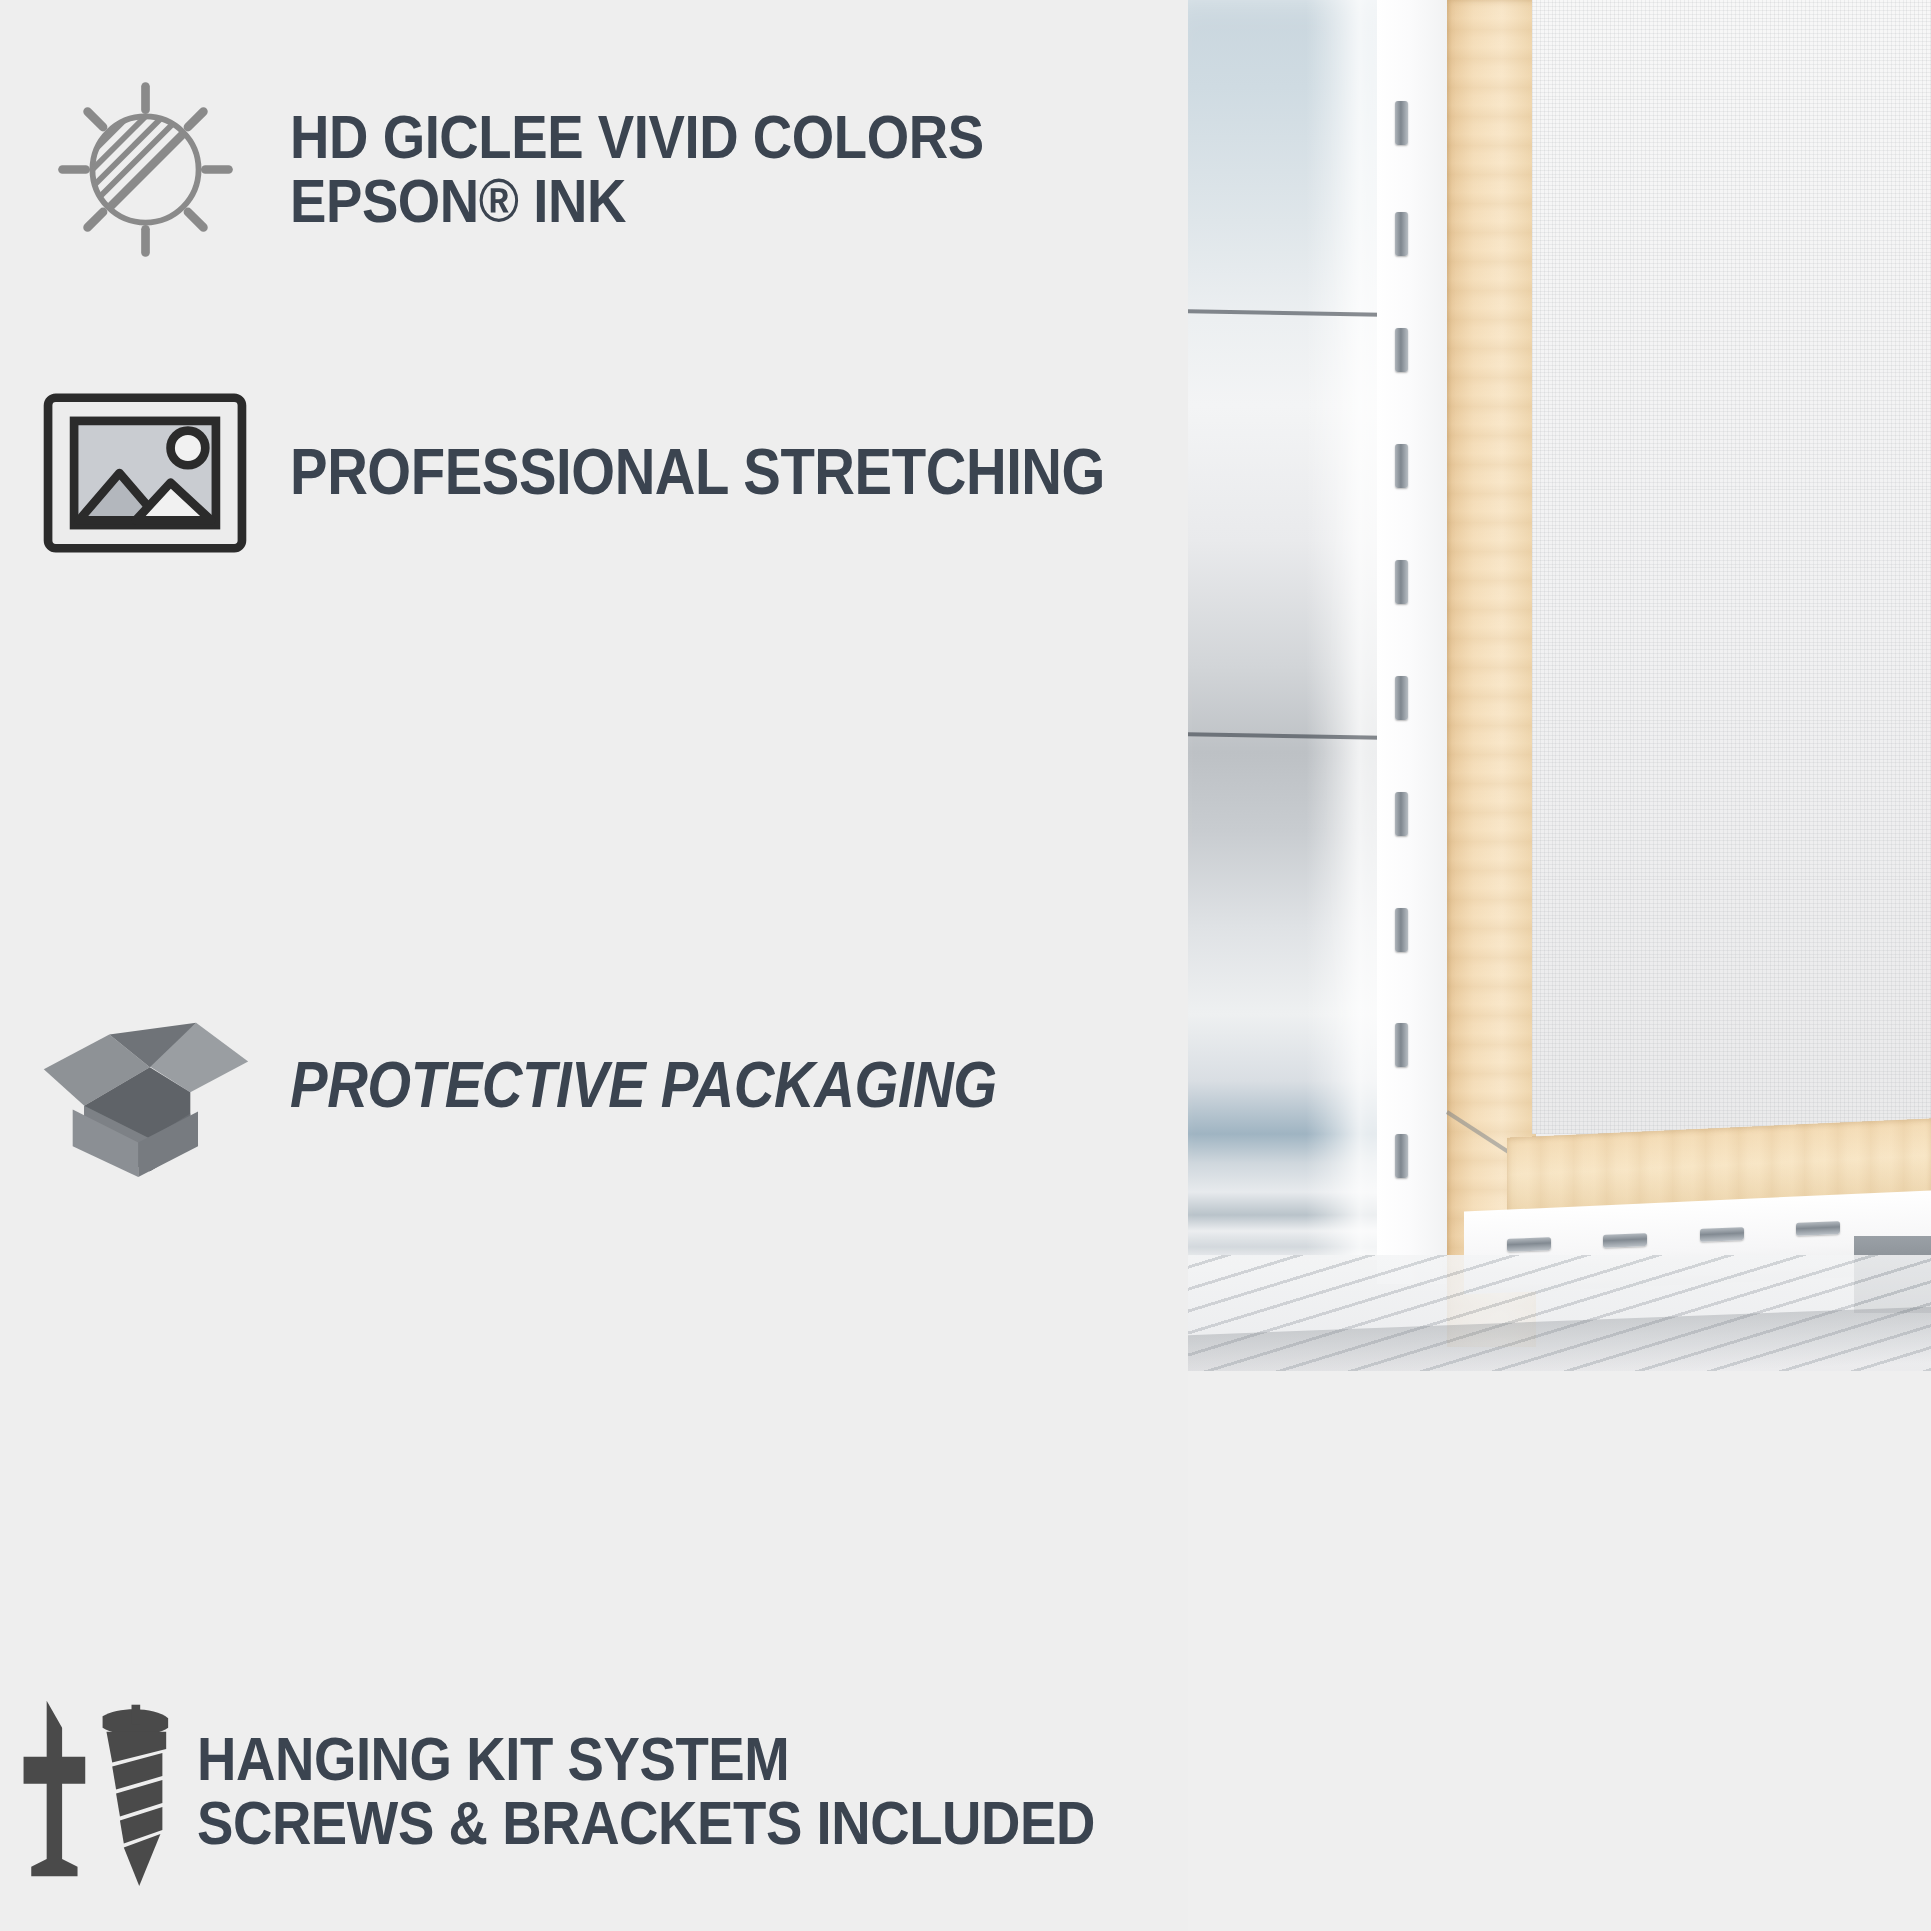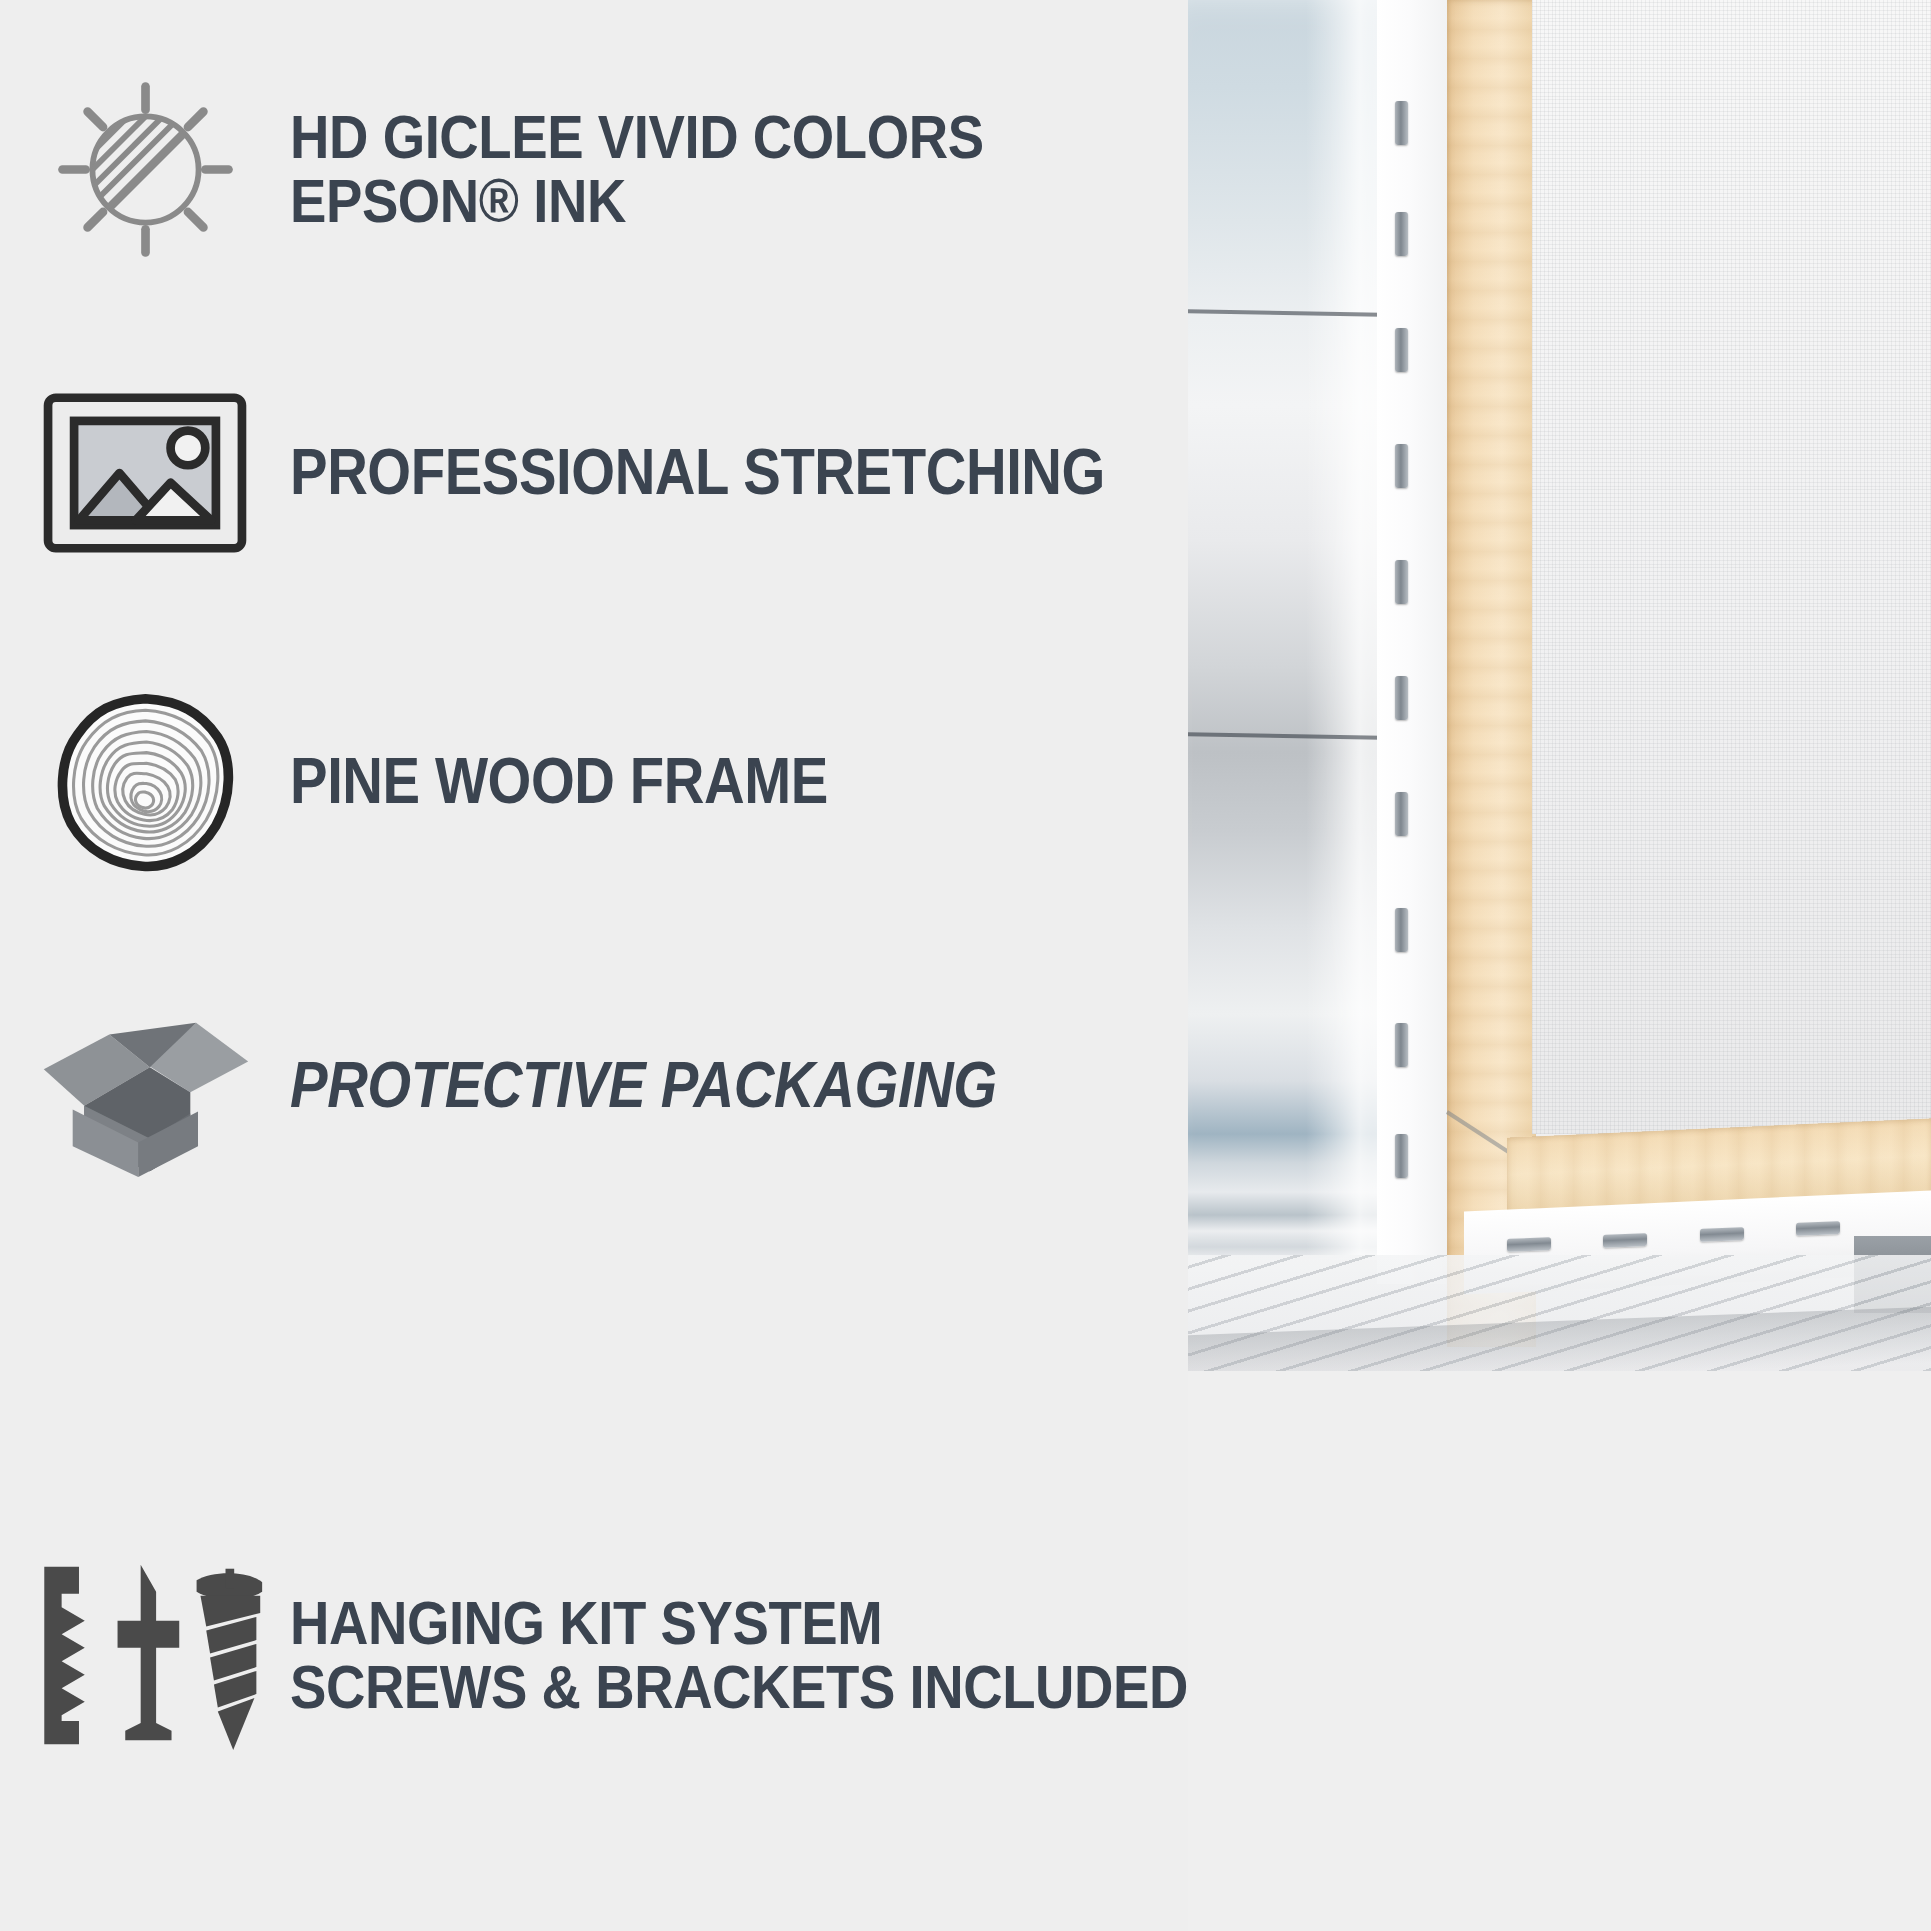--- a/index.html
+++ b/index.html
@@ -51,21 +51,21 @@
     white-space: pre;
   }
   .label-cell.two-line { font-size: 62px; }
 
   
   #row-0 { top: 58px; }
   #row-1 { top: 362px; }
   #row-2 { top: 671px; }
   #row-3 { top: 975px; font-style: italic; }
   #row-4 { top: 1279px; }
-  #row-5 { top: 1544px; }
+  #row-5 { top: 1680px; justify-content: flex-end; }
 
   
   #product-photo {
     position: absolute;
     left: 1188px;
     top: 0;
     width: 743px;
     height: 1931px;
     overflow: hidden;
     background: #eeeeee;
@@ -301,40 +301,20 @@
           <rect x="7" y="7" width="201" height="156" rx="8" fill="#ececec" stroke="#2b2b2b" stroke-width="9"></rect>
           <rect x="34" y="31" width="147" height="108" fill="#c9ccd1" stroke="#2b2b2b" stroke-width="9"></rect>
           <circle cx="152" cy="59" r="18" fill="#f1f1f1" stroke="#2b2b2b" stroke-width="9"></circle>
           <path d="M39 134 L81 85 L123 134 Z" fill="#b3b7bd" stroke="#2b2b2b" stroke-width="9" stroke-linejoin="round"></path>
           <path d="M98 134 L134 95 L176 134 Z" fill="#f1f1f1" stroke="#2b2b2b" stroke-width="9" stroke-linejoin="round"></path>
         </svg>
       </div>
       <div class="label-cell">PROFESSIONAL STRETCHING</div>
     </div>
 
-    <div class="feature-row" id="row-2">
-      <div class="icon-cell">
-        <svg width="183" height="183" viewBox="0 0 190 190">
-          <path d="M95 8 C130 10 152 22 170 48 C186 72 184 112 168 140 C150 170 120 184 92 182
-                   C62 180 34 166 18 138 C4 112 6 70 24 46 C42 20 62 10 95 8 Z" fill="#fbfbfb" stroke="#262626" stroke-width="10" stroke-linejoin="round"></path>
-          <g fill="none" stroke="#9a9a9a" stroke-width="3.2">
-            <path d="M95 20 C126 22 146 34 161 54 C175 76 172 110 158 134 C142 160 117 172 93 170 C66 168 42 155 28 132 C16 110 18 74 34 52 C50 30 68 21 95 20 Z"></path>
-            <path d="M95 31 C122 33 140 45 153 62 C165 82 163 110 150 131 C136 153 114 163 93 161 C70 159 49 147 37 126 C27 107 29 77 42 58 C56 38 72 32 95 31 Z"></path>
-            <path d="M96 42 C119 44 134 54 146 70 C156 87 154 110 143 128 C130 147 111 155 93 153 C73 151 56 140 45 122 C37 105 39 80 50 64 C62 47 76 43 96 42 Z"></path>
-            <path d="M96 53 C116 55 129 64 139 78 C147 92 145 111 136 126 C125 142 109 148 93 146 C76 144 62 135 52 119 C45 105 47 84 57 70 C67 55 79 54 96 53 Z"></path>
-            <path d="M96 64 C113 66 124 73 132 85 C139 97 137 112 129 124 C120 137 107 142 93 140 C79 138 67 130 59 117 C53 105 55 88 63 76 C72 63 82 65 96 64 Z"></path>
-            <path d="M96 75 C110 77 119 82 126 92 C131 102 129 114 123 123 C115 133 105 136 93 134 C82 132 72 126 66 115 C61 105 63 92 70 83 C77 73 85 76 96 75 Z"></path>
-            <path d="M96 86 C106 88 113 91 118 99 C122 106 121 114 116 121 C110 128 103 130 94 128 C85 126 78 122 74 114 C70 106 71 97 76 90 C82 83 88 86 96 86 Z"></path>
-            <path d="M96 96 C103 97 107 100 110 105 C113 110 112 116 109 120 C105 125 100 126 94 125 C88 123 83 120 81 115 C79 110 80 104 83 100 C87 95 91 96 96 96 Z"></path>
-            <path d="M95 105 C99 106 102 108 103 111 C104 114 103 117 101 119 C98 122 95 122 92 121 C88 120 86 118 85 115 C84 112 85 109 87 107 C89 104 92 105 95 105 Z"></path>
-          </g>
-        </svg>
-      </div>
-      <div class="label-cell">PINE WOOD FRAME</div>
-    </div>
 
     <div class="feature-row" id="row-3">
       <div class="icon-cell">
         <svg width="222" height="188" viewBox="0 0 230 195">
 
           <path d="M10 80 L78 44 L120 78 L52 118 Z" fill="#8e9296"></path>
 
           <path d="M168 32 L222 72 L162 104 L118 76 Z" fill="#9a9ea2"></path>
 
           <path d="M78 44 L168 32 L120 78 Z" fill="#6f7378"></path>

